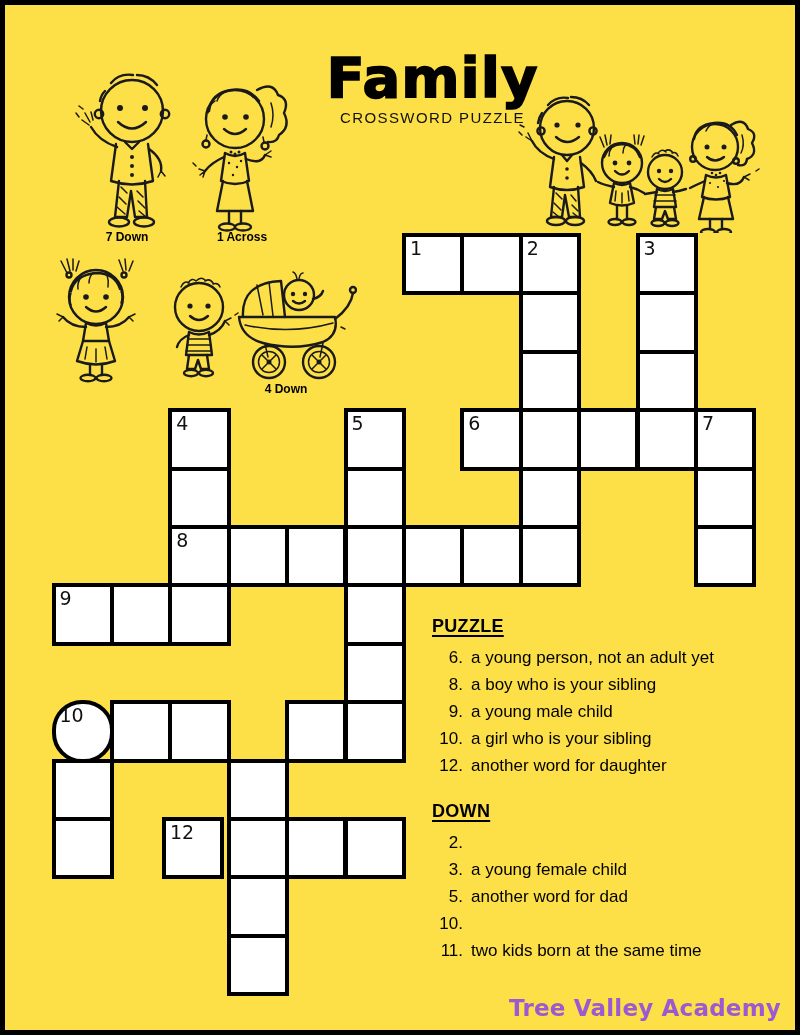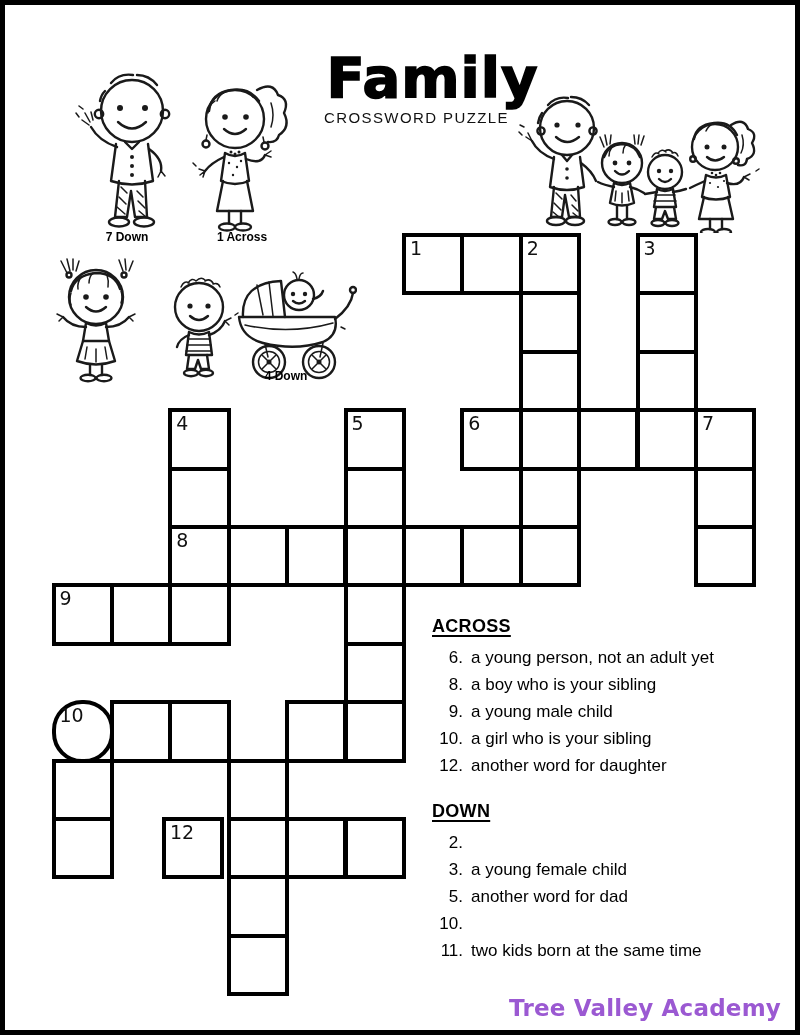--- a/index.html
+++ b/index.html
@@ -1,29 +1,29 @@
 <!DOCTYPE html>
 <html><head>
 <meta charset="utf-8">
 <style>
   html,body{margin:0;padding:0;background:#e8e8e8;}
   #page{
     position:relative;width:800px;height:1035px;margin:0 auto;
-    background:#ffffff;border:5px solid #000;box-sizing:border-box;
+    background:#fde047;border:5px solid #000;box-sizing:border-box;
     overflow:hidden;font-family:"Liberation Sans",sans-serif;color:#000;
   }
   .abs{position:absolute;}
   
   #title{
     left:295px;top:40px;width:265px;text-align:center;
     font-family:"DejaVu Sans",sans-serif;font-weight:bold;font-size:56px;
     letter-spacing:1px;color:#000;-webkit-text-stroke:1.6px #000;
   }
   #subtitle{
-    left:279px;top:104px;width:265px;text-align:center;
+    left:295px;top:104px;width:265px;text-align:center;
     font-size:15px;letter-spacing:1.4px;color:#111;
   }
   
   .fig svg{display:block;}
   .fig path,.fig circle,.fig ellipse,.fig line{
     fill:none;stroke:#1a1a1a;stroke-width:2.4;stroke-linecap:round;stroke-linejoin:round;
   }
   .fig .thin{stroke-width:1.5;}
   .fig .dot{fill:#1a1a1a;stroke:none;}
   .fig-label{
@@ -258,21 +258,21 @@
       <circle cx="34" cy="93" r="16"></circle>
         <circle class="thin" cx="34" cy="93" r="10.5"></circle>
       <circle class="dot" cx="34" cy="93" r="2.5"></circle>
       <path class="thin" d="M27 86 L41 100 M41 86 L27 100"></path>
       <circle cx="84" cy="93" r="16"></circle>
         <circle class="thin" cx="84" cy="93" r="10.5"></circle>
       <circle class="dot" cx="84" cy="93" r="2.5"></circle>
       <path class="thin" d="M77 86 L91 100 M91 86 L77 100"></path>
     </svg>
   </div>
-  <div class="abs fig-label" style="left:241px;top:364px;width:80px">4 Down</div>
+  <div class="abs fig-label" style="left:241px;top:377px;width:80px">4 Down</div>
 
   <div id="grid-layer" class="abs">
       <div class="cell" style="left: 396.9px; top: 228px;">
         <span class="cellnum">1</span>
       </div>
       <div class="cell" style="left: 455.3px; top: 228px;"></div>
       <div class="cell" style="left: 513.7px; top: 228px;">
         <span class="cellnum">2</span>
       </div>
       <div class="cell" style="left: 630.5px; top: 228px;">
@@ -332,21 +332,21 @@
         <span class="cellnum">12</span>
       </div>
       <div class="cell" style="left: 221.7px; top: 812px;"></div>
       <div class="cell" style="left: 280.1px; top: 812px;"></div>
       <div class="cell" style="left: 338.5px; top: 812px;"></div>
       <div class="cell" style="left: 221.7px; top: 870.4px;"></div>
       <div class="cell" style="left: 221.7px; top: 928.8px;"></div>
     </div>
 
   <div id="across-block" class="abs clue-block">
-    <div class="clue-heading">ACROSS</div>
+    <div class="clue-heading">PUZZLE</div>
     <ul class="clue-list">
         <li>
           <span class="cnum">6.</span>
           <span class="ctext">a young person, not an adult yet</span>
         </li>
         <li>
           <span class="cnum">8.</span>
           <span class="ctext">a boy who is your sibling</span>
         </li>
         <li>

